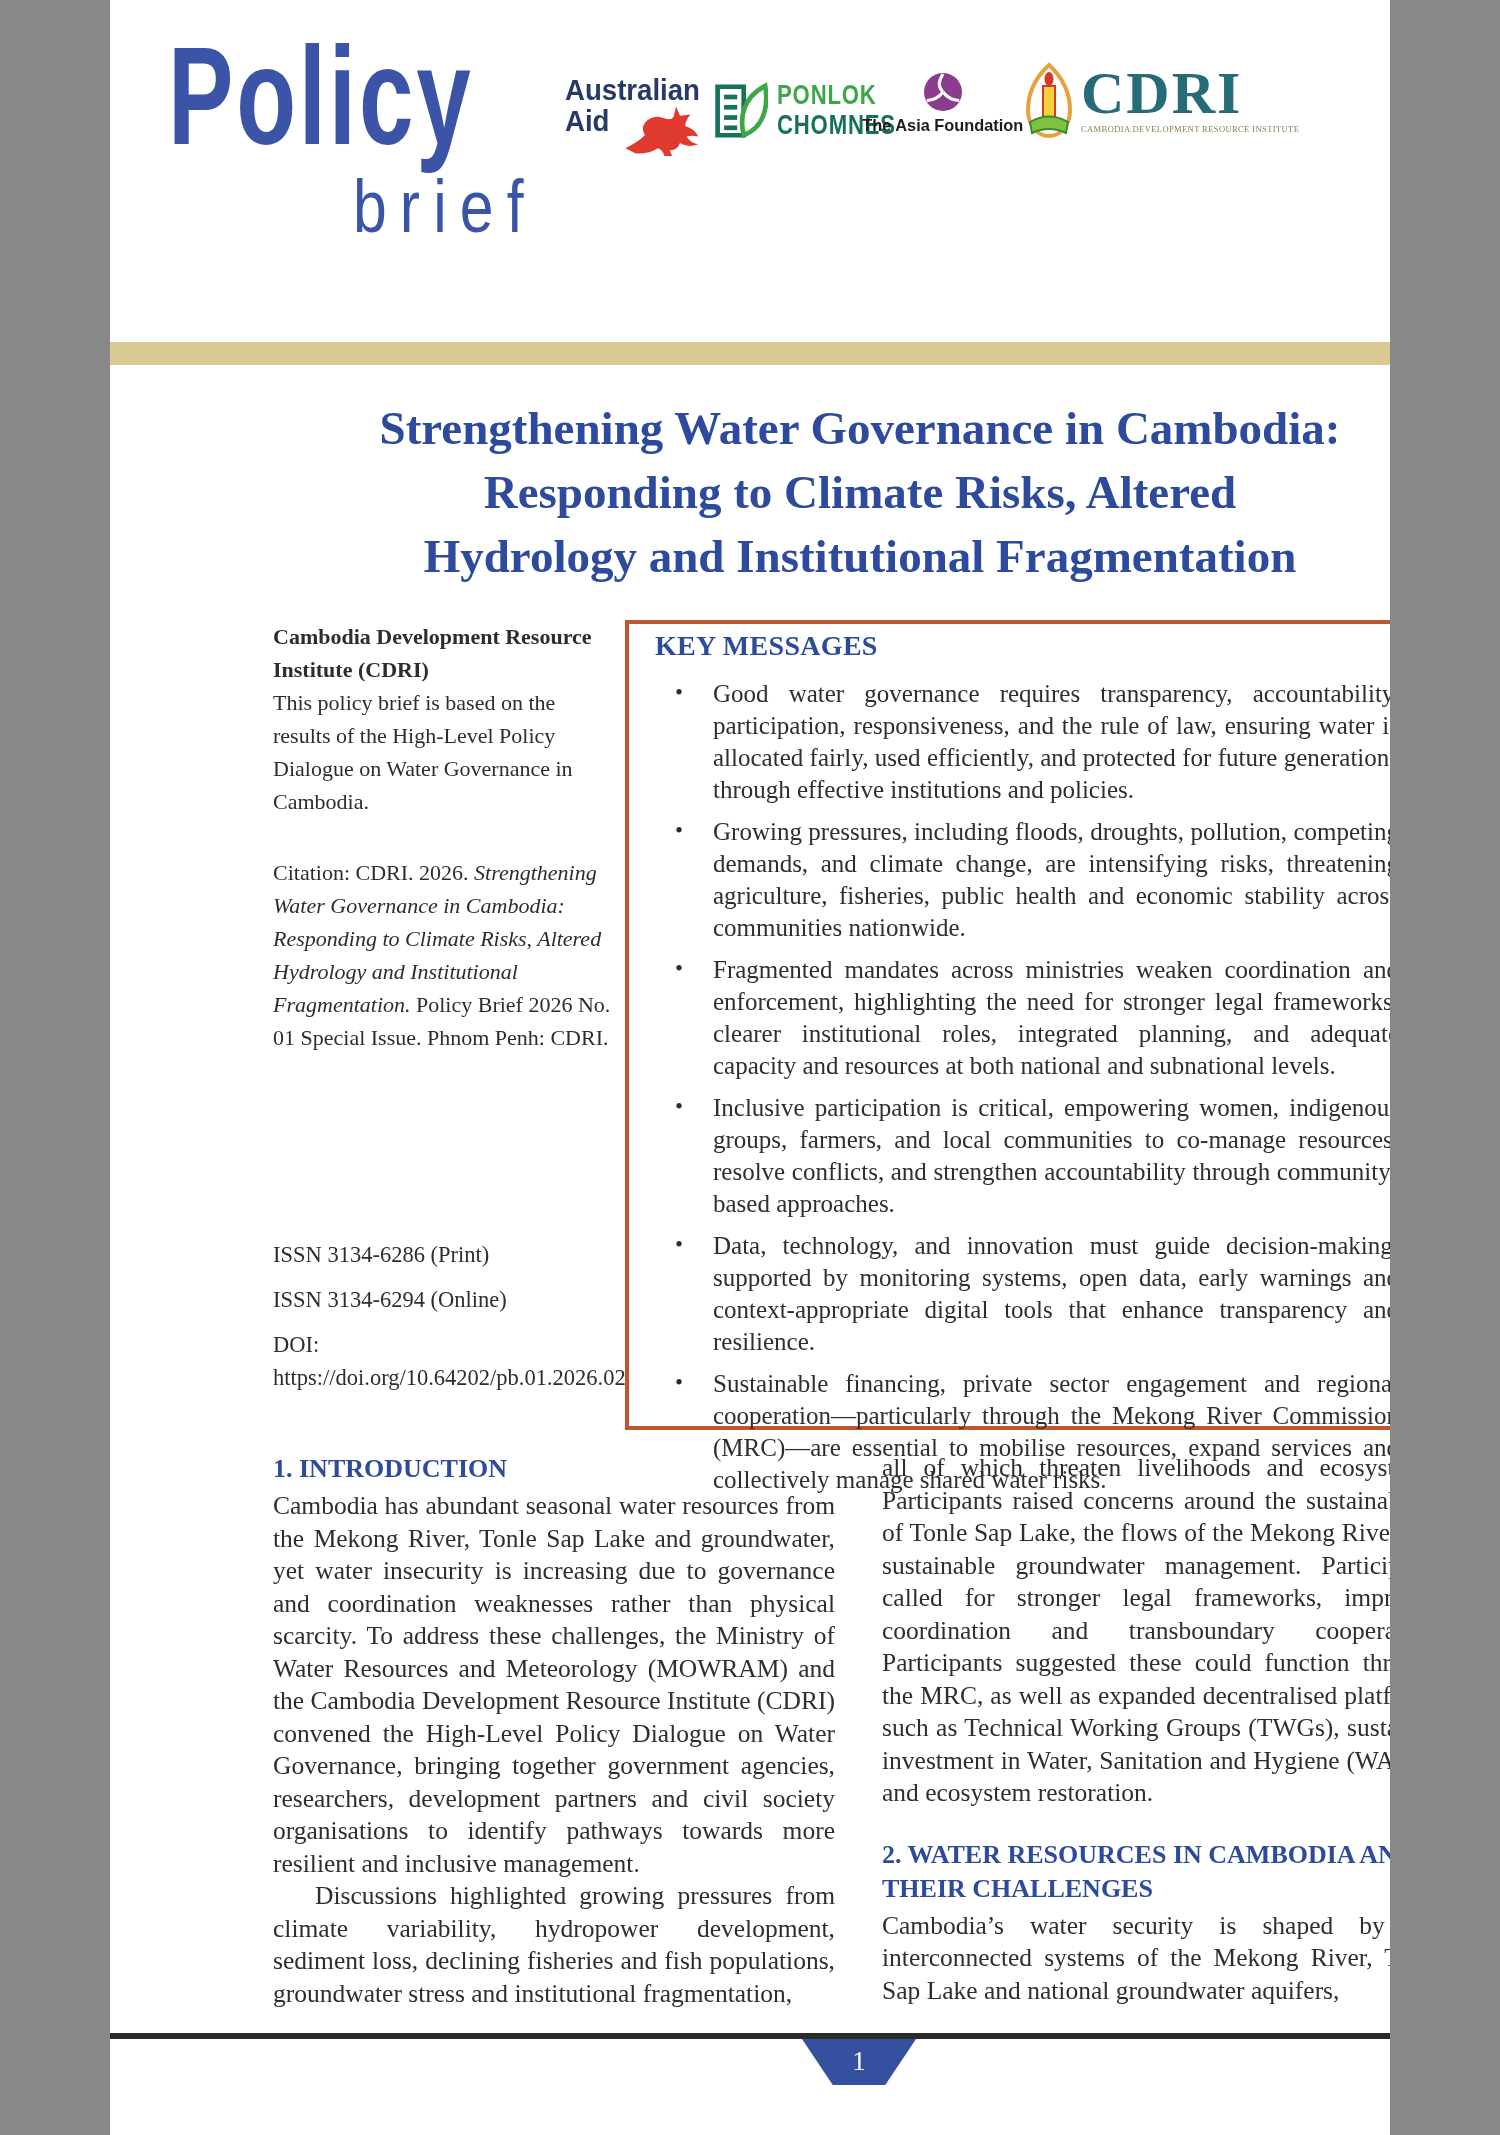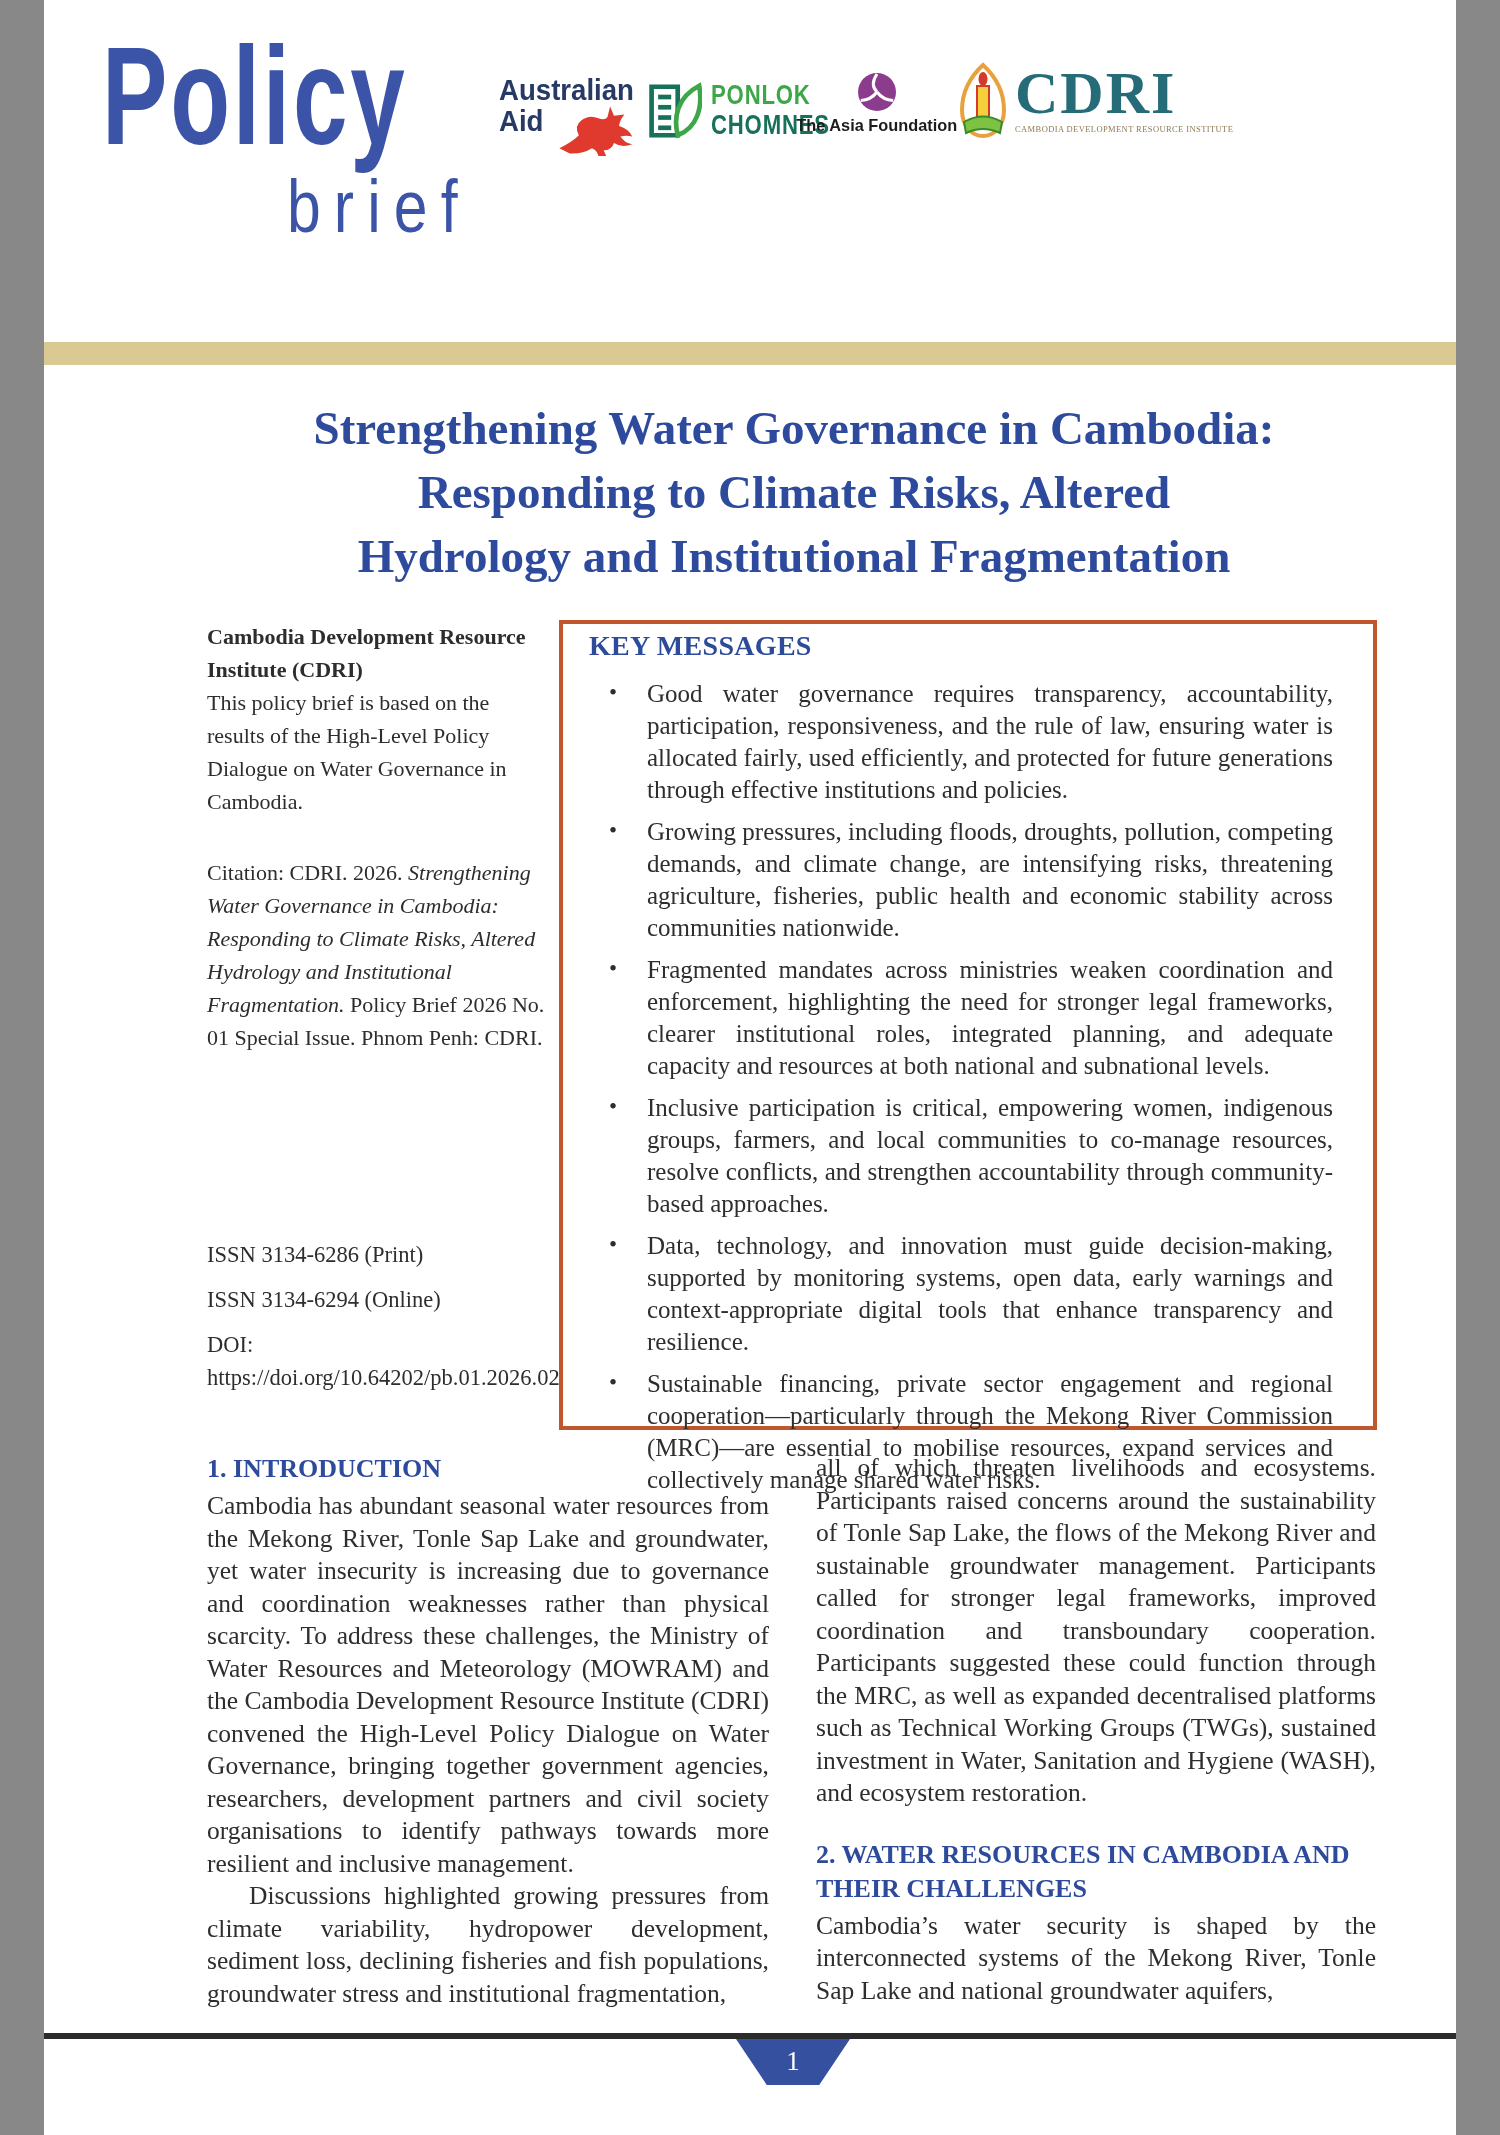--- a/index.html
+++ b/index.html
@@ -1,17 +1,17 @@
 <!DOCTYPE html>
 <html><head>
 <meta charset="utf-8">
 <style>
   html,body { margin:0; padding:0; background:#888; }
   .page {
-    position:relative; width:1412px; height:2135px; margin:0 auto;
+    position:relative; width:1280px; height:2135px; margin:0 auto;
     background:#ffffff; overflow:hidden;
     font-family:"Liberation Serif", serif; color:#2d2d2d;
   }
 
   
   .policy-word {
     position:absolute; left:58px; top:26px;
     font-family:"Liberation Sans", sans-serif; font-weight:bold;
     font-size:140px; line-height:1; color:#3b54a8;
     transform:scaleX(0.70); transform-origin:left top; letter-spacing:4px;

